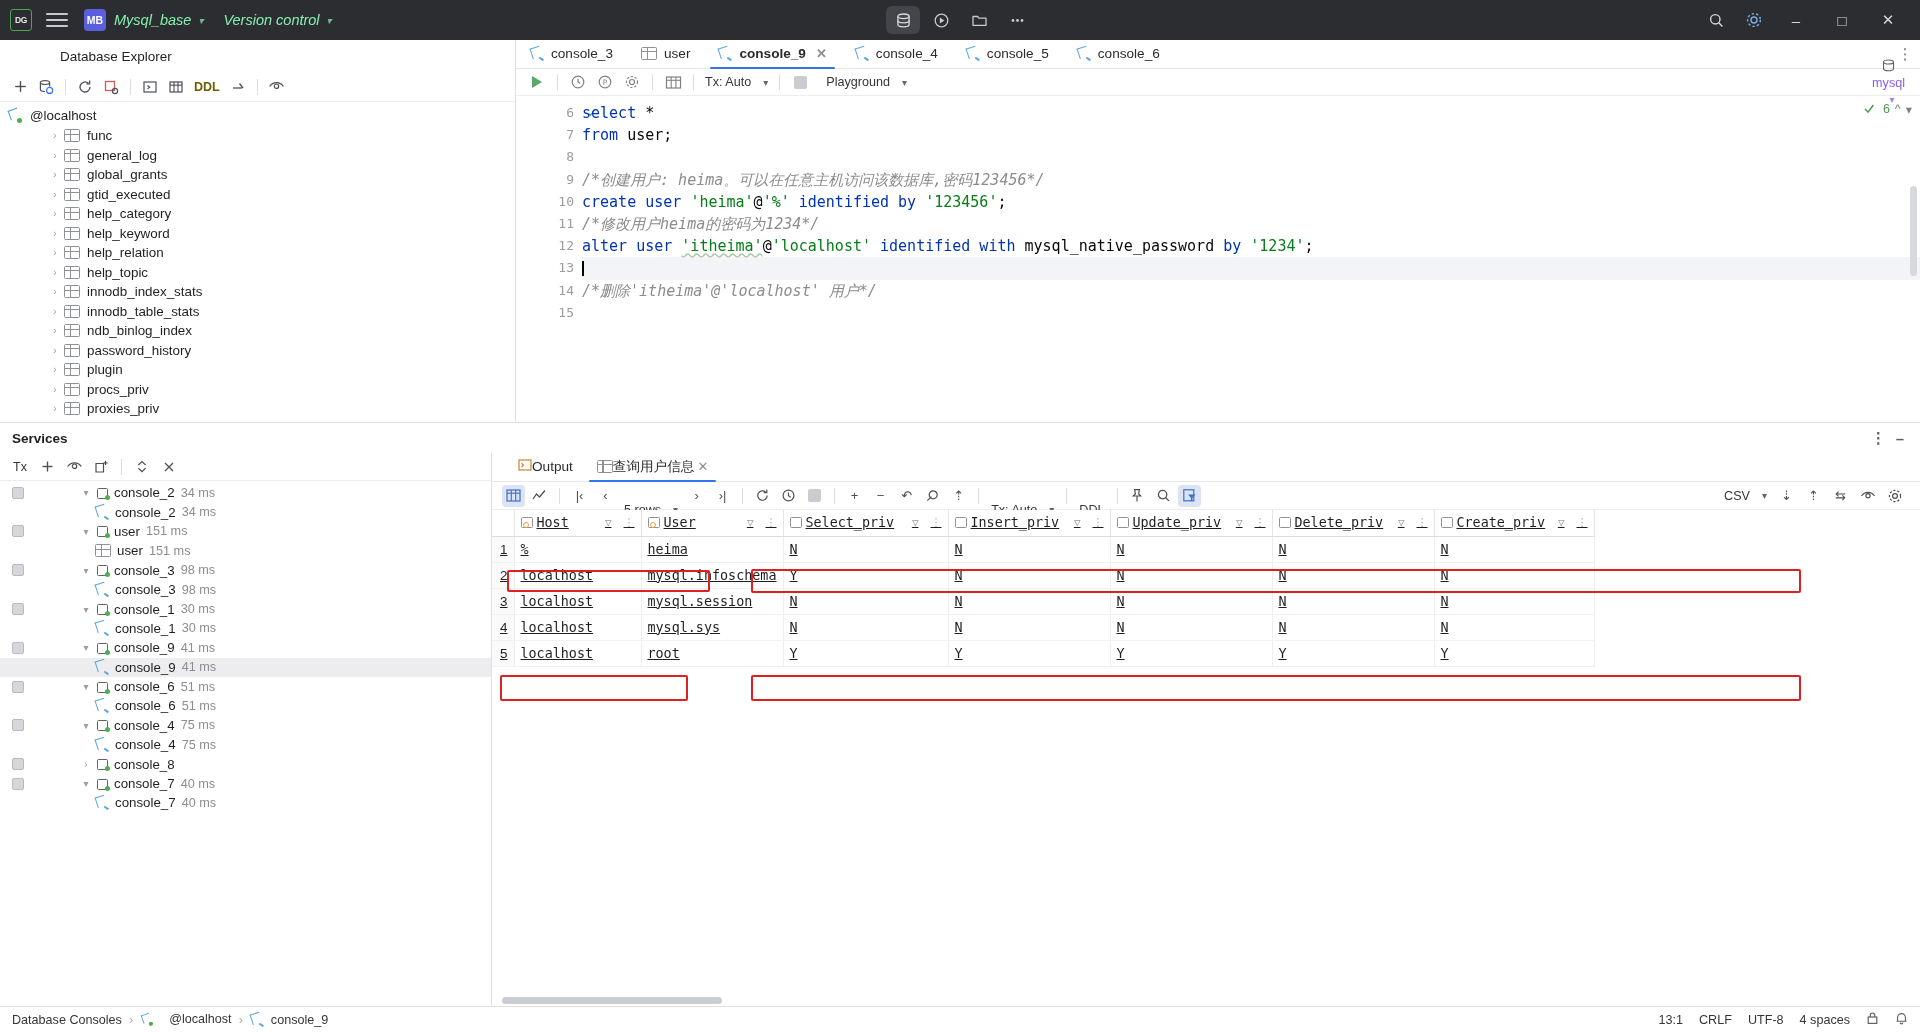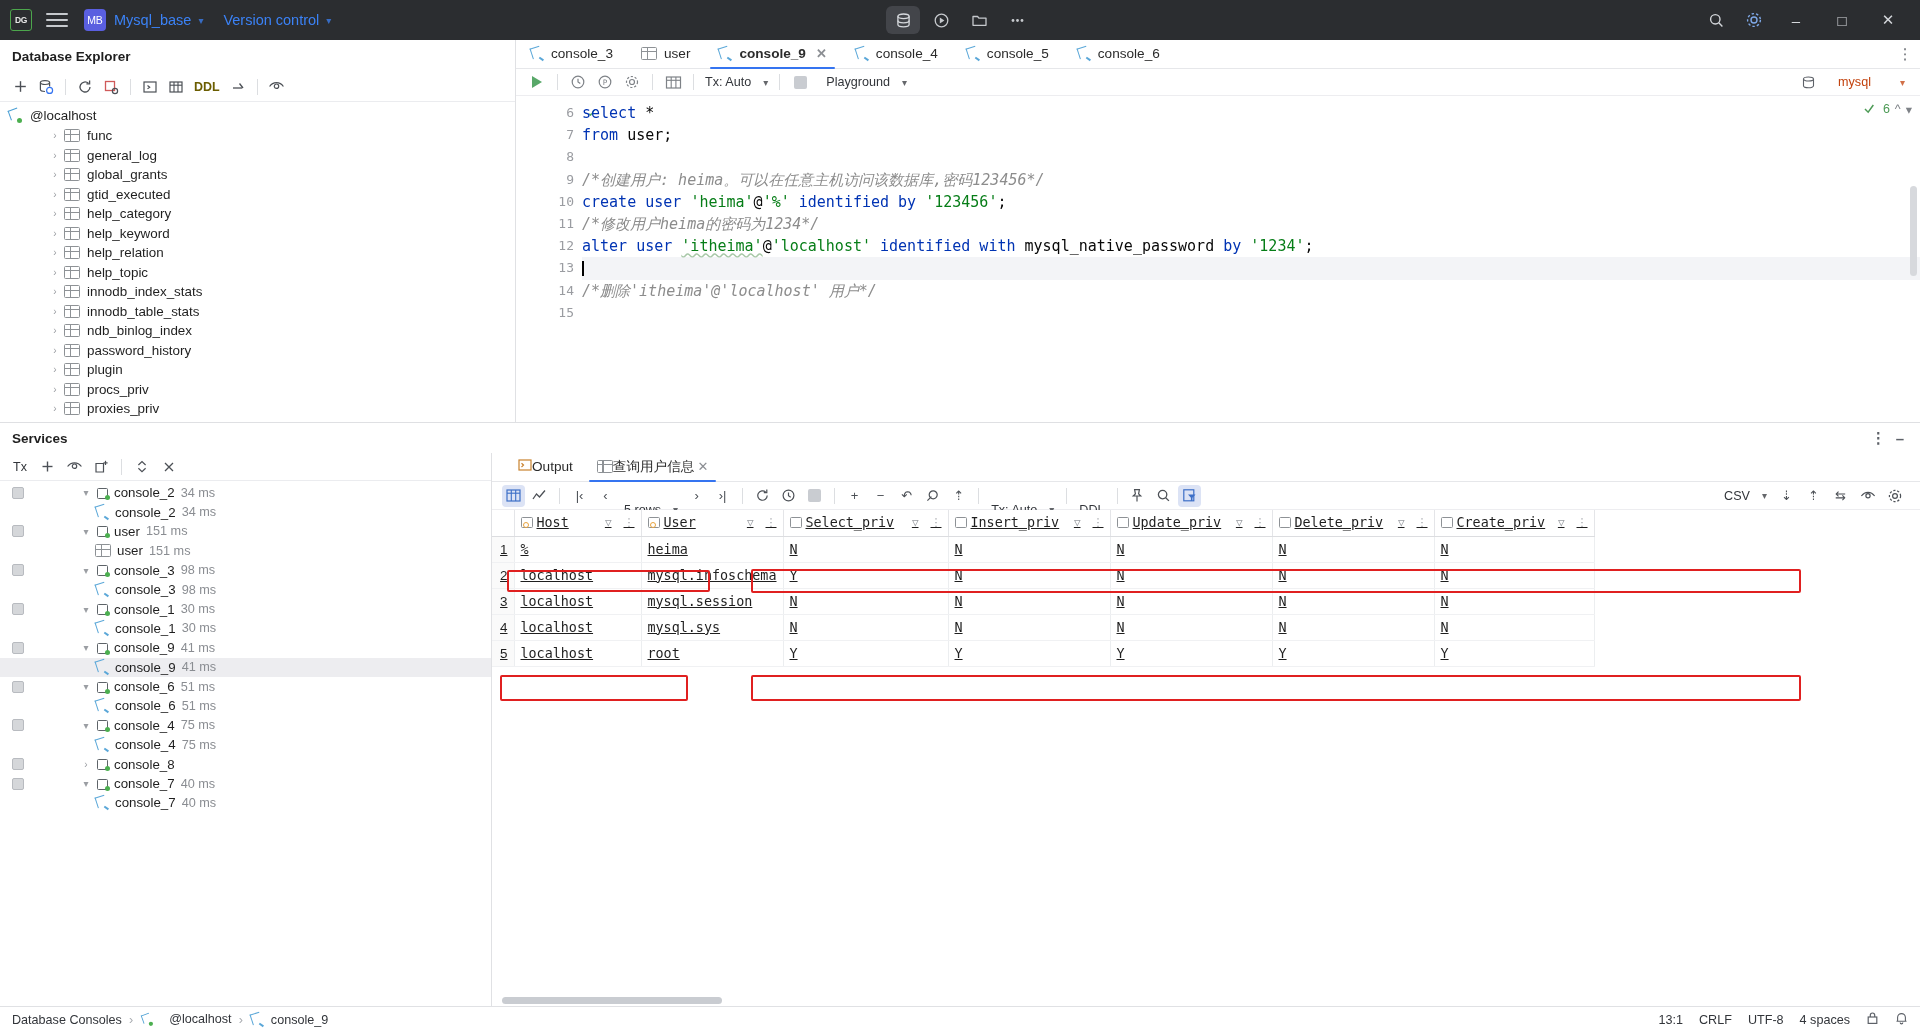--- a/index.html
+++ b/index.html
@@ -22,42 +22,42 @@
   .dg-logo {
     width:22px;height:22px;border:1.6px solid #4ca64c;border-radius:3px;
     display:flex;align-items:center;justify-content:center;
     font-size:8.5px;font-weight:bold;color:#e6e6e6;letter-spacing:-0.3px;
     margin-right:14px; background:#2b2d30;
   }
   .burger { width:22px;height:22px;margin-right:16px;display:flex;flex-direction:column;justify-content:center;gap:4px;}
   .burger i { display:block;height:2px;background:#c6c9cd;border-radius:1px;}
   .mb-badge {
     width:22px;height:22px;border-radius:4px;background:#5a5fe0;color:#fff;
-    font-size:10.5px;font-weight:normal;display:flex;align-items:center;justify-content:center;margin-right:8px;
-  }
-  .tb-item { display:flex;align-items:center;font-size:14.5px;color:#3b82f6;margin-right:20px;cursor:default;}
+    font-size:10.5px;font-weight:bold;display:flex;align-items:center;justify-content:center;margin-right:8px;
+  }
+  .tb-item { display:flex;align-items:center;font-size:14.5px;color:#86efac;margin-right:20px;cursor:default;font-style:italic;}
   .chev { margin-left:7px;opacity:.75;font-size:10px; }
   .tb-center {
     position:absolute; left:50%; transform:translateX(-50%);
     display:flex; align-items:center; gap:4px;
   }
   .tb-cbtn {
     width:34px;height:28px;border-radius:6px;display:flex;align-items:center;justify-content:center;
   }
   .tb-cbtn.active { background:#43454a; }
   .tb-right { margin-left:auto; display:flex; align-items:center; gap:2px; }
   .tb-rbtn { width:36px;height:30px;display:flex;align-items:center;justify-content:center;border-radius:5px;}
   .wbtn { width:44px;height:40px;display:flex;align-items:center;justify-content:center;color:#d4d7db;font-size:15px;}
 
   
   .middle { display:flex; flex:0 0 382px; height:382px; }
   .explorer { width:516px; border-right:1px solid #e0e1e4; display:flex; flex-direction:column; background:#fff;}
   .panel-head {
     height:30px; display:flex; align-items:center; padding:16px 12px;
-    font-size:13.5px; font-weight:bold; color:#1f1f1f;
+    font-size:13.5px; font-weight:normal; color:#1f1f1f;margin-left:48px;
   }
   .panel-tools {
     height:30px; display:flex; align-items:center; padding:0 8px; gap:2px;
     border-bottom:1px solid #ebecef;
   }
   .tool { width:24px;height:24px;display:flex;align-items:center;justify-content:center;border-radius:4px;}
   .sep-v { width:1px;height:16px;background:#dcdee1;margin:0 5px;}
   .ddl-lbl { font-size:12.5px; color:#6b5d00; font-weight:600; padding:0 4px;}
 
   .tree { flex:1; overflow:hidden; padding-top:3px; position:relative;}
@@ -93,21 +93,21 @@
     border-left:1.5px solid #5aa7d8;border-top:1.5px solid #5aa7d8;transform:rotate(-18deg);
   }
   .console-ico:after{content:"";position:absolute;right:0;bottom:1px;width:5px;height:1.5px;background:#5aa7d8;transform:rotate(35deg);}
   .tab-x { color:#8b8e93;font-size:13px;margin-left:3px;}
   .etab-more { margin-left:auto;width:30px;height:29px;display:flex;align-items:center;justify-content:center;color:#6b6f74;font-size:15px;}
 
   .etoolbar { height:27px;display:flex;align-items:center;padding:0 9px;gap:3px;border-bottom:1px solid #ededf0;}
   .run-tri { width:0;height:0;border-left:10px solid transparent;border-top:6.5px solid transparent;border-bottom:6.5px solid transparent;border-left-color:#59a869;}
   .tx-lbl { font-size:12.6px;color:#32353a;padding:0 3px;display:flex;align-items:center;gap:5px;}
   .stop-sq { width:13px;height:13px;background:#c9ccd1;border-radius:2px;}
-  .etb-right { margin-left:auto;display:flex;align-items:center;gap:22px;font-size:12.6px;color:#c2410c;padding-right:6px;}
+  .etb-right { margin-left:auto;display:flex;align-items:center;gap:4px;font-size:12.6px;color:#8b5cf6;padding-right:6px;flex-direction:column;}
 
   .code-wrap { flex:1; display:flex; overflow:hidden; position:relative;}
   .gutter { width:66px;flex:0 0 66px;padding-top:6px;text-align:right;}
   .gline { height:22.2px;line-height:22.2px;font-family:"DejaVu Sans Mono",monospace;font-size:13px;color:#9a9ca1;padding-right:8px;position:relative;}
   .gline .chk { position:absolute;right:-14px;top:0;color:#3a9e4c;font-size:13px;}
   .code { flex:1;padding-top:6px;font-family:"DejaVu Sans Mono",monospace;font-size:15px;overflow:hidden;position:relative;}
   .cline { height:22.2px;line-height:22.2px;white-space:pre;}
   .cline.caretline { background:#f3f4f7; }
   .kw { color:#0033b3; }
   .str { color:#067d17; }

